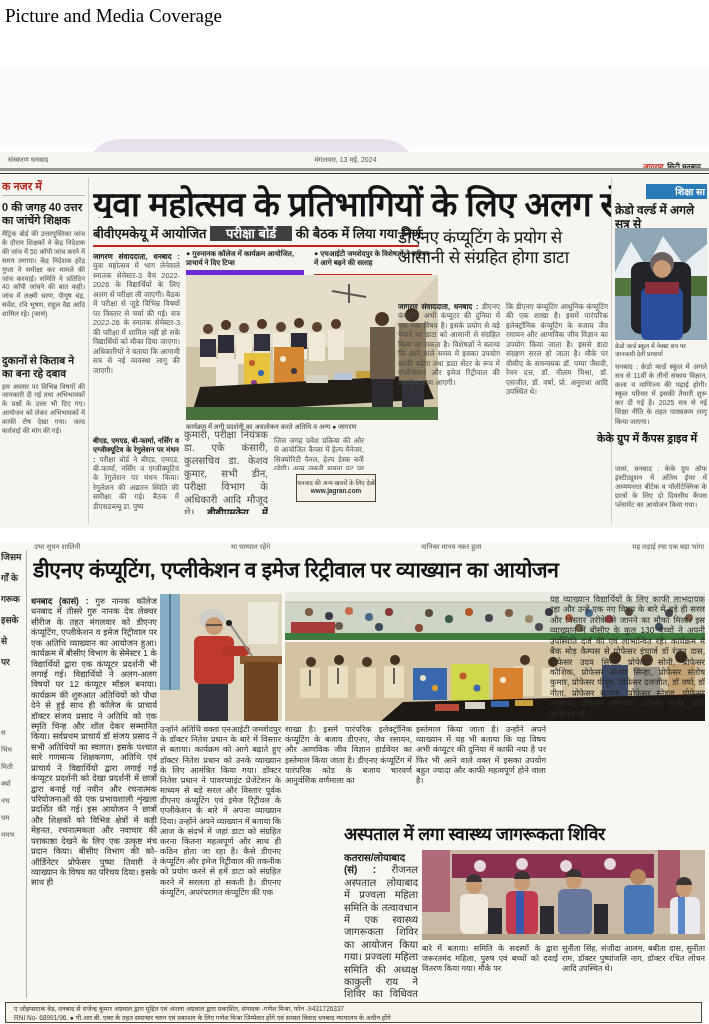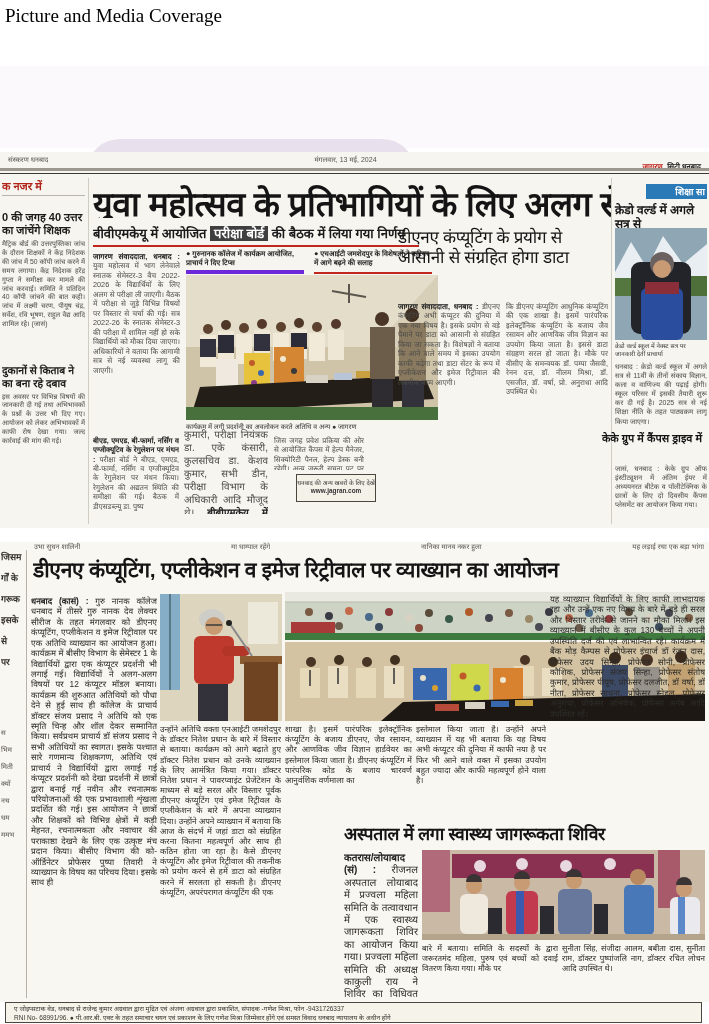--- a/index.html
+++ b/index.html
@@ -15,21 +15,21 @@
   .tab-num{font-size:20px;font-weight:bold;color:#1f1f22;}
   .menu-dots{position:absolute;left:650px;top:90px;width:8px;height:40px;display:flex;flex-direction:column;justify-content:space-between;}
   .menu-dots i{width:7px;height:7px;border-radius:50%;background:#1f1f22;}
   
   .clip{position:absolute;left:0;width:709px;background:#f7f5ef;overflow:hidden;}
   .greek{color:#4b4b48;filter:blur(.45px);text-align:justify;line-height:1.3;overflow:hidden;}
   .greek2{color:#55534e;filter:blur(.55px);text-align:justify;line-height:1.3;overflow:hidden;}
   .lead{font-weight:bold;color:#222;}
   .np-headline{font-weight:bold;color:#141414;white-space:nowrap;overflow:hidden;}
   .bodytxt{color:#2e2d2a;text-align:justify;line-height:1.24;overflow:hidden;}
-  .hl{background:#3f3f3f;color:#fff;padding:0 4px;}
+  .hl{background:#3f3f3f;color:#fff;padding:0 16px;}
   .redrule{background:#c0271f;}
   .capt{color:#333;filter:blur(.3px);}
   .colrule{position:absolute;width:1px;background:#cfccc2;}
   .edge-frag{font-weight:bold;font-size:9px;color:#33312d;margin:0 0 8px 1px;filter:blur(.3px);white-space:nowrap;overflow:hidden;}
   .edge-frag.small{font-weight:normal;font-size:7px;color:#55534e;filter:blur(.5px);}
   .footer-box{position:absolute;left:5px;top:1002px;width:697px;height:21px;border:1px solid #4a473f;background:#f6f3ea;box-sizing:border-box;padding:1px 8px;overflow:hidden;}
   .footer-line{font-size:6.5px;color:#3a3832;white-space:nowrap;filter:blur(.25px);line-height:1.45;}
   svg{display:block;}
 </style>
 </head>
@@ -78,45 +78,45 @@
         <i></i>
     </div>
   </div>
 
   <div class="clip" style="top:152px;height:376px;">
 
     <div class="abs" style="left:8px;top:3px;width:693px;height:12px;display:flex;justify-content:space-between;">
       <span class="greek2" style="font-size:7px;">संस्करण धनबाद</span>
       <span class="greek2" style="font-size:7px;">मंगलवार, 13 मई, 2024</span>
       <span>
-        <span style="font-size:7.5px;color:#c0271f;font-weight:bold;filter:blur(.4px);">जागरण</span>
+        <span style="font-size:7.5px;color:#c0271f;font-weight:bold;filter:blur(.4px);font-style:italic;">जागरण</span>
         <span style="font-size:7.5px;color:#222;font-weight:bold;filter:blur(.4px);">सिटी धनबाद</span>
       </span>
     </div>
     <div class="abs" style="left:0;top:16px;width:709px;height:3px;background:#9b988f;"></div>
     <div class="abs" style="left:0;top:21px;width:709px;height:1px;background:#3a3a36;"></div>
 
     <div class="abs" style="left:2px;top:26px;width:83px;height:346px;overflow:hidden;">
       <div style="font-size:11px;font-weight:bold;color:#b02318;border-bottom:1px solid #b8b5ac;padding-bottom:2px;">क नजर में</div>
-      <div style="font-size:11px;font-weight:bold;color:#1c1c1a;line-height:1.2;margin-top:15px;">0 की जगह 40 उत्तर का जांचेंगे शिक्षक</div>
+      <div style="font-size:11px;font-weight:bold;color:#1c1c1a;line-height:1.2;margin-top:5px;">0 की जगह 40 उत्तर का जांचेंगे शिक्षक</div>
       <div class="greek" style="font-size:6.8px;margin-top:3px;height:118px;">मैट्रिक बोर्ड की उत्तरपुस्तिका जांच के दौरान शिक्षकों ने केंद्र निदेशक की जांच में 50 कॉपी जांच करने में समय लगाया। केंद्र निदेशक हरेंद्र गुप्ता ने समीक्षा कर मामले की जांच करवाई। समिति ने प्रतिदिन 40 कॉपी जांचने की बात कही। जांच में लक्ष्मी चरण, पीयूष चंद्र, सर्वेश, रवि भूषण, राहुल वैद्य आदि शामिल रहे। (जासं)</div>
       <div style="font-size:10.5px;font-weight:bold;color:#1c1c1a;line-height:1.2;margin-top:6px;">दुकानों से किताब ने का बना रहे दबाव</div>
       <div class="greek" style="font-size:6.8px;margin-top:3px;height:150px;">इस अवसर पर विभिन्न विषयों की जानकारी दी गई तथा अभिभावकों के प्रश्नों के उत्तर भी दिए गए। आयोजन को लेकर अभिभावकों में काफी रोष देखा गया। जल्द कार्रवाई की मांग की गई।</div>
     </div>
     <div class="colrule" style="left:88px;top:26px;height:346px;"></div>
 
     <div class="np-headline abs" style="left:93px;top:28px;width:518px;height:38px;font-size:34px;letter-spacing:-.5px;">युवा महोत्सव के प्रतिभागियों के लिए अलग से परीक्षा</div>
 
     <div class="abs" style="left:93px;top:72px;width:330px;font-size:13px;font-weight:bold;color:#1a1a1a;white-space:nowrap;overflow:hidden;">
       <span>बीवीएमकेयू में आयोजित </span><span class="hl">परीक्षा बोर्ड</span><span> की बैठक में लिया गया निर्णय</span>
     </div>
     <div class="redrule abs" style="left:93px;top:93px;width:326px;height:2px;"></div>
 
     <div class="abs" style="left:186px;top:97px;width:252px;display:flex;gap:10px;">
-      <div style="width:118px;font-size:7.2px;font-weight:bold;color:#262626;border-bottom:4px solid #6d28d9;padding-bottom:3px;line-height:1.25;filter:blur(.3px);">● गुरुनानक कॉलेज में कार्यक्रम आयोजित, प्राचार्य ने दिए टिप्स</div>
+      <div style="width:118px;font-size:7.2px;font-weight:bold;color:#262626;border-bottom:6px solid #6d28d9;padding-bottom:3px;line-height:1.25;filter:blur(.3px);">● गुरुनानक कॉलेज में कार्यक्रम आयोजित, प्राचार्य ने दिए टिप्स</div>
       <div style="width:118px;font-size:7.2px;font-weight:bold;color:#262626;border-bottom:2px solid #c0271f;padding-bottom:3px;line-height:1.25;filter:blur(.3px);">● एचआईटी जमशेदपुर के विशेषज्ञों ने करियर में आगे बढ़ने की सलाह</div>
     </div>
 
     <div class="abs greek" style="left:93px;top:100px;width:87px;height:176px;font-size:7.3px;">
       <span class="lead">जागरण संवाददाता, धनबाद : </span><span>युवा महोत्सव में भाग लेनेवाले स्नातक सेमेस्टर-3 बैच 2022-2026 के विद्यार्थियों के लिए अलग से परीक्षा ली जाएगी। बैठक में परीक्षा से जुड़े विभिन्न विषयों पर विस्तार से चर्चा की गई। सत्र 2022-26 के स्नातक सेमेस्टर-3 की परीक्षा में शामिल नहीं हो सके विद्यार्थियों को मौका दिया जाएगा। अधिकारियों ने बताया कि आगामी सत्र से नई व्यवस्था लागू की जाएगी।</span>
     </div>
 
     <div class="abs" style="left:186px;top:123px;width:252px;height:145px;">
       <svg width="252" height="145" viewBox="0 0 252 145" preserveAspectRatio="none">
         <rect width="252" height="145" fill="#cfc3a8"></rect>
@@ -202,21 +202,21 @@
             <rect x="72" y="48" width="20" height="20" fill="#4e6e3a"></rect>
           <rect x="16" y="34" width="60" height="72" rx="9" fill="#23232a"></rect>
           <rect x="26" y="60" width="42" height="52" rx="6" fill="#2b4d9e"></rect>
           <rect x="30" y="54" width="34" height="12" fill="#8a2f3a"></rect>
           <circle cx="47" cy="36" r="12" fill="#6b6161"></circle>
           <circle cx="47" cy="41" r="9" fill="#c99b74"></circle>
         </svg>
       </div>
       <div class="capt" style="position:absolute;top:164px;width:92px;font-size:6.2px;line-height:1.3;">क्रेडो वर्ल्ड स्कूल में नेक्स्ट सत्र पर जानकारी देतीं प्राचार्या</div>
       <div class="greek" style="position:absolute;top:184px;width:92px;height:64px;font-size:7px;">धनबाद : क्रेडो वर्ल्ड स्कूल में अगले सत्र से 11वीं के तीनों संकाय विज्ञान, कला व वाणिज्य की पढ़ाई होगी। स्कूल परिसर में इसकी तैयारी शुरू कर दी गई है। 2025 सत्र से नई शिक्षा नीति के तहत पाठ्यक्रम लागू किया जाएगा।</div>
-      <div style="position:absolute;left:-18px;top:254px;width:110px;font-size:11px;font-weight:bold;color:#141414;line-height:1.15;text-align:center;">केके ग्रुप में कैंपस ड्राइव में</div>
+      <div style="position:absolute;left:-18px;top:254px;width:110px;font-size:11px;font-weight:bold;color:#141414;line-height:1.15;">केके ग्रुप में कैंपस ड्राइव में</div>
       <div class="greek" style="position:absolute;top:286px;width:92px;height:58px;font-size:7px;">जासं, धनबाद : केके ग्रुप ऑफ इंस्टीट्यूशन में अंतिम ईयर में अध्ययनरत बीटेक व पॉलीटेक्निक के छात्रों के लिए दो दिवसीय कैंपस प्लेसमेंट का आयोजन किया गया।</div>
     </div>
   </div>
 
   <div class="clip" style="top:542px;height:460px;background:#f9f7f1;">
 
     <div class="abs" style="left:34px;top:0;width:670px;height:10px;display:flex;justify-content:space-between;">
         <span class="greek2" style="font-size: 7px;">उभा सुधन शालिनी</span>
         <span class="greek2" style="font-size: 7px;">मा धाम्पाल रहेंगे</span>
         <span class="greek2" style="font-size: 7px;">नानिका मानव नकर हुला</span>

